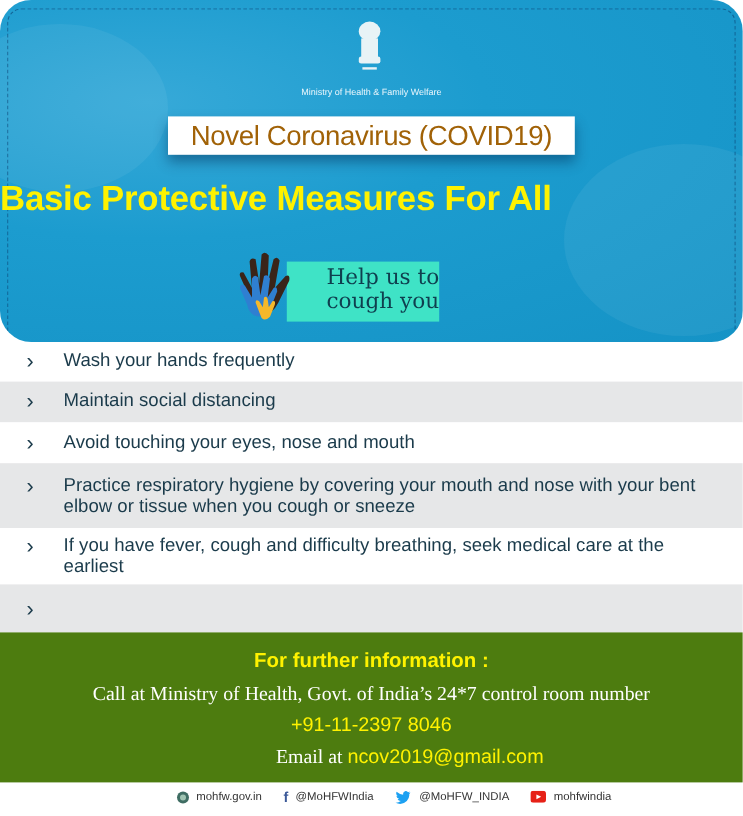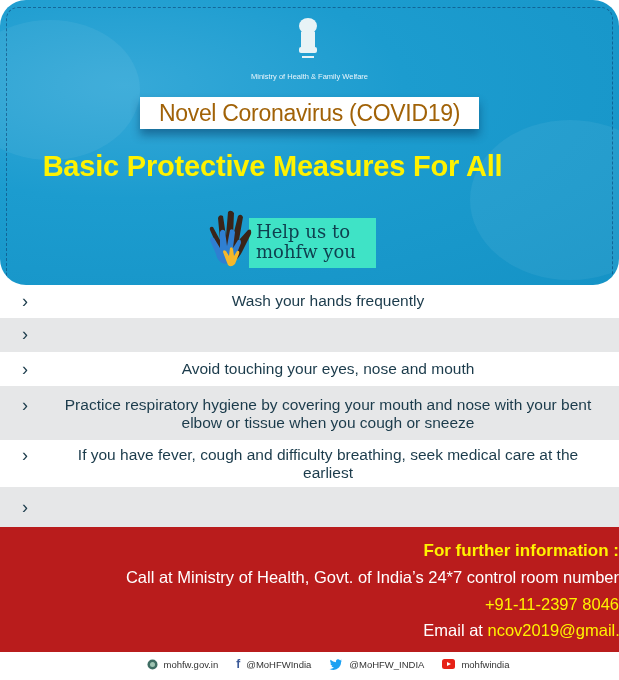--- a/index.html
+++ b/index.html
@@ -22,44 +22,44 @@
   .ministry.l1 { top: 72px; }
   .ministry.l2 { top: 80px; }
 
   .covid-box {
     position: absolute; left: 140px; top: 97px; width: 339px; height: 32px;
     background: #fff; box-shadow: 0 6px 10px rgba(0,40,80,0.45);
     display: flex; align-items: center; justify-content: center;
     font-size: 23px; color: #a16207; letter-spacing: -0.3px;
   }
   .title {
-    position: absolute; left: 0; top: 150px; width: 545px; text-align: center;
+    position: absolute; left: 0; top: 150px; width: 545px; 
     color: #fff200; font-weight: bold; font-size: 29px; letter-spacing: -0.2px;
   }
-  .help { position: absolute; left: 204px; top: 208px; width: 175px; height: 62px; }
+  .help { position: absolute; left: 194px; top: 208px; width: 175px; height: 62px; text-align: right; }
   .help .panel {
     position: absolute; left: 45px; top: 10px; width: 127px; height: 50px;
     background: #3fe3c6; color: #0f3f4f; font-family: "DejaVu Serif", serif;
     font-size: 18px; line-height: 20px; padding: 4px 0 0 7px;
   }
 
   .list { position: absolute; left: 0; top: 285px; width: 619px; }
   .row { display: flex; align-items: flex-start; padding: 0 16px 0 22px; color: #1b3b4b; font-size: 15.5px; line-height: 18px; }
   .row.grey { background: #e6e7e8; }
   .row.white { background: #fff; }
   .row .chev { width: 31px; flex: none; padding-top: 0; font-size: 18px; color: #1b3b4b; }
-  .row .txt { flex: 1; text-align: center; }
+  .row .txt { flex: 1; }
 
   .info {
     position: absolute; left: 0; top: 527px; width: 619px; height: 125px;
-    background: #b91c1c; text-align: right;
+    background: #4d7c0f; text-align: center;
   }
   .info .line { position: absolute; left: 0; width: 619px; font-size: 16.5px; }
   .yellow { color: #fff200; }
-  .white-t { color: #fff; }
+  .white-t { color: #fff; font-family: Liberation Serif, serif; }
 
   .footer { position: absolute; left: 0; top: 652px; width: 619px; height: 24px; display: flex; justify-content: center; align-items: center; gap: 18px; font-size: 9.5px; color: #333; padding-left: 37px; }
   .footer .item { display: flex; align-items: center; gap: 6px; }
   .ico { display: inline-flex; align-items: center; justify-content: center; }
 </style>
 </head>
 <body>
 
 <div class="hero">
   <div class="blob" style="left:-40px;top:20px;width:180px;height:140px;"></div>
@@ -76,37 +76,38 @@
 
   <div class="covid-box">
     <span>Novel Coronavirus (COVID19)</span>
   </div>
 
   <div class="title">Basic Protective Measures For All</div>
 
   <div class="help">
     <div class="panel">
       <div>Help us to</div>
-      <div>mohfw you</div>
+      <div>cough you</div>
     </div>
     <svg style="position:absolute;left:0;top:0" width="60" height="62" viewBox="0 0 60 62">
       <path d="M14 40 L6 22 Q5 18 9 19 L16 32 L14 10 Q15 6 19 8 L22 28 L24 4 Q27 1 30 5 L29 28 L34 8 Q37 5 39 9 L35 32 L44 22 Q48 20 47 26 L38 44 Q32 56 22 54 Q15 50 14 40Z" fill="#3a2418"></path>
       <path d="M12 46 L6 32 Q6 28 10 30 L16 40 L16 24 Q18 20 21 23 L23 38 L26 22 Q29 20 31 24 L29 40 L34 32 Q37 30 37 35 L31 50 Q25 58 18 55 Q13 52 12 46Z" fill="#2f7fd1"></path>
       <path d="M22 52 L19 44 Q19 41 22 43 L25 48 L26 40 Q28 38 29 41 L30 48 L33 43 Q36 42 35 46 L31 56 Q27 60 24 57Z" fill="#f5b82a"></path>
     </svg>
   </div>
 </div>
 
 <div class="list">
   <div class="row white" style="height:33px;padding-top:7px;">
     <span class="chev">›</span>
     <span class="txt">Wash your hands frequently</span>
   </div>
   <div class="row grey" style="height:34px;padding-top:7px;">
     <span class="chev">›</span>
+    <span class="txt">Maintain social distancing</span>
   </div>
   <div class="row white" style="height:34px;padding-top:8px;">
     <span class="chev">›</span>
     <span class="txt">Avoid touching your eyes, nose and mouth</span>
   </div>
   <div class="row grey" style="height:54px;padding-top:10px;">
     <span class="chev">›</span>
     <span class="txt">Practice respiratory hygiene by covering your mouth and nose with your bent elbow or tissue when you cough or sneeze</span>
   </div>
   <div class="row white" style="height:47px;padding-top:6px;">

